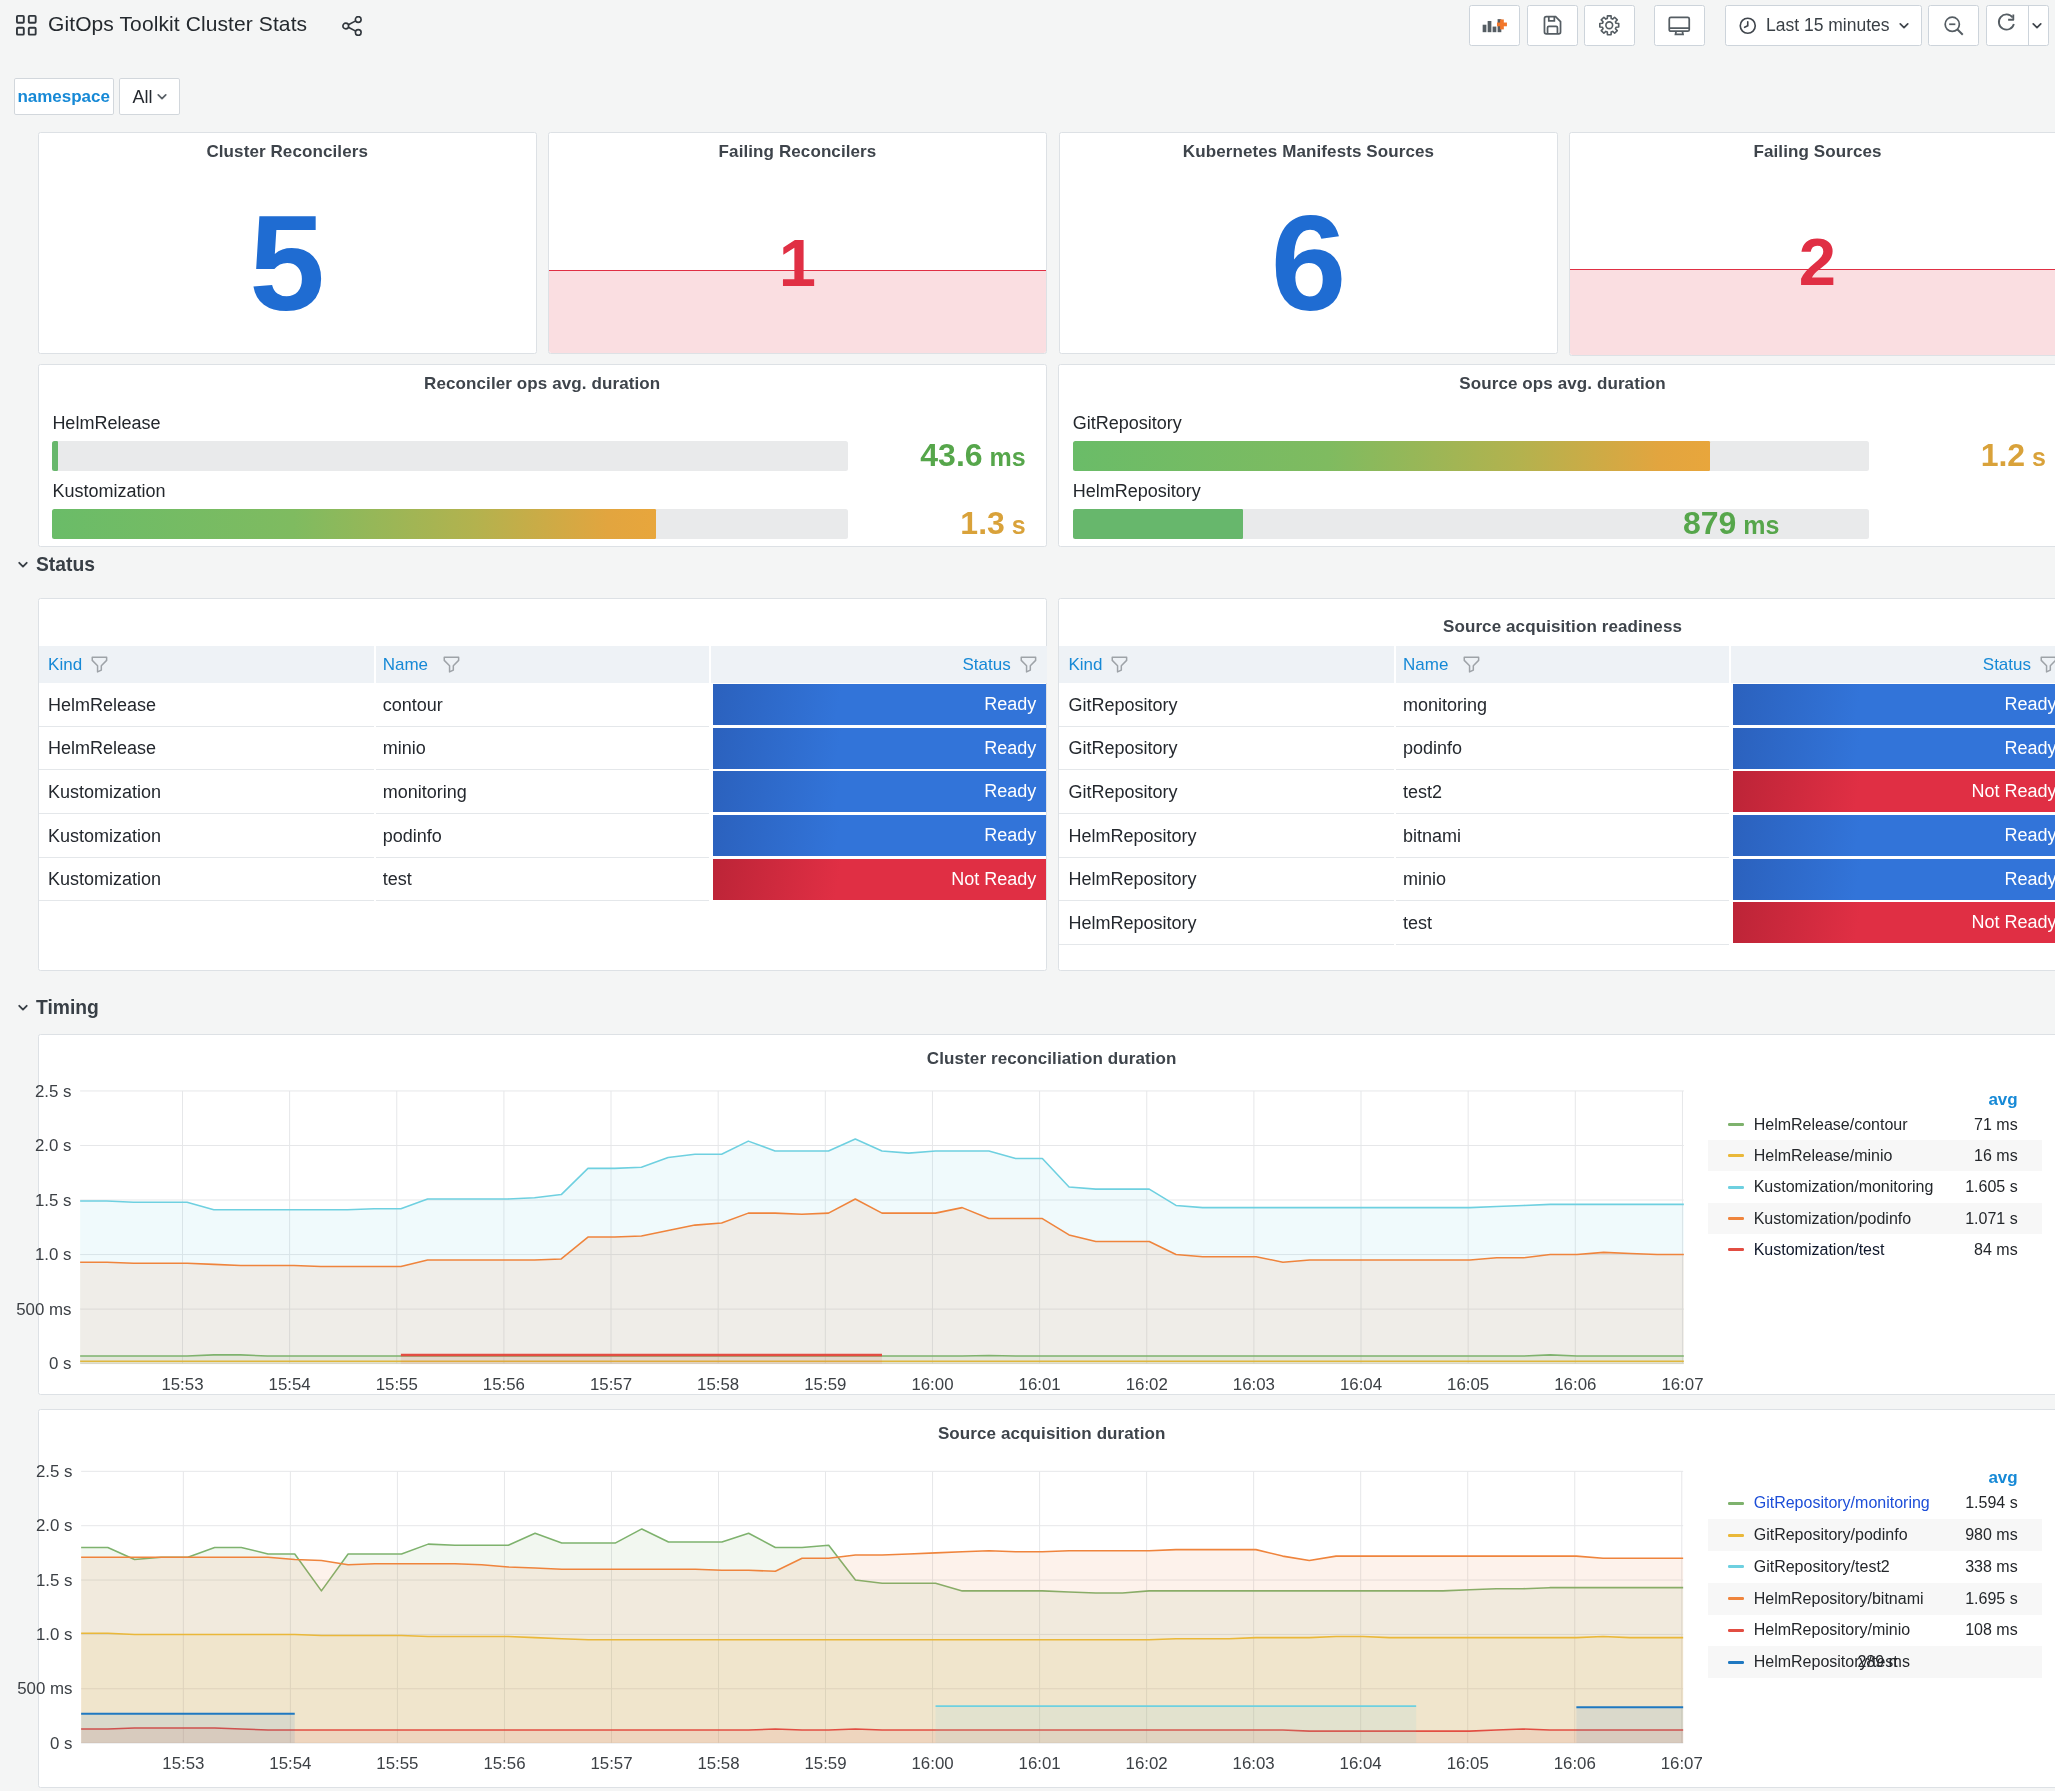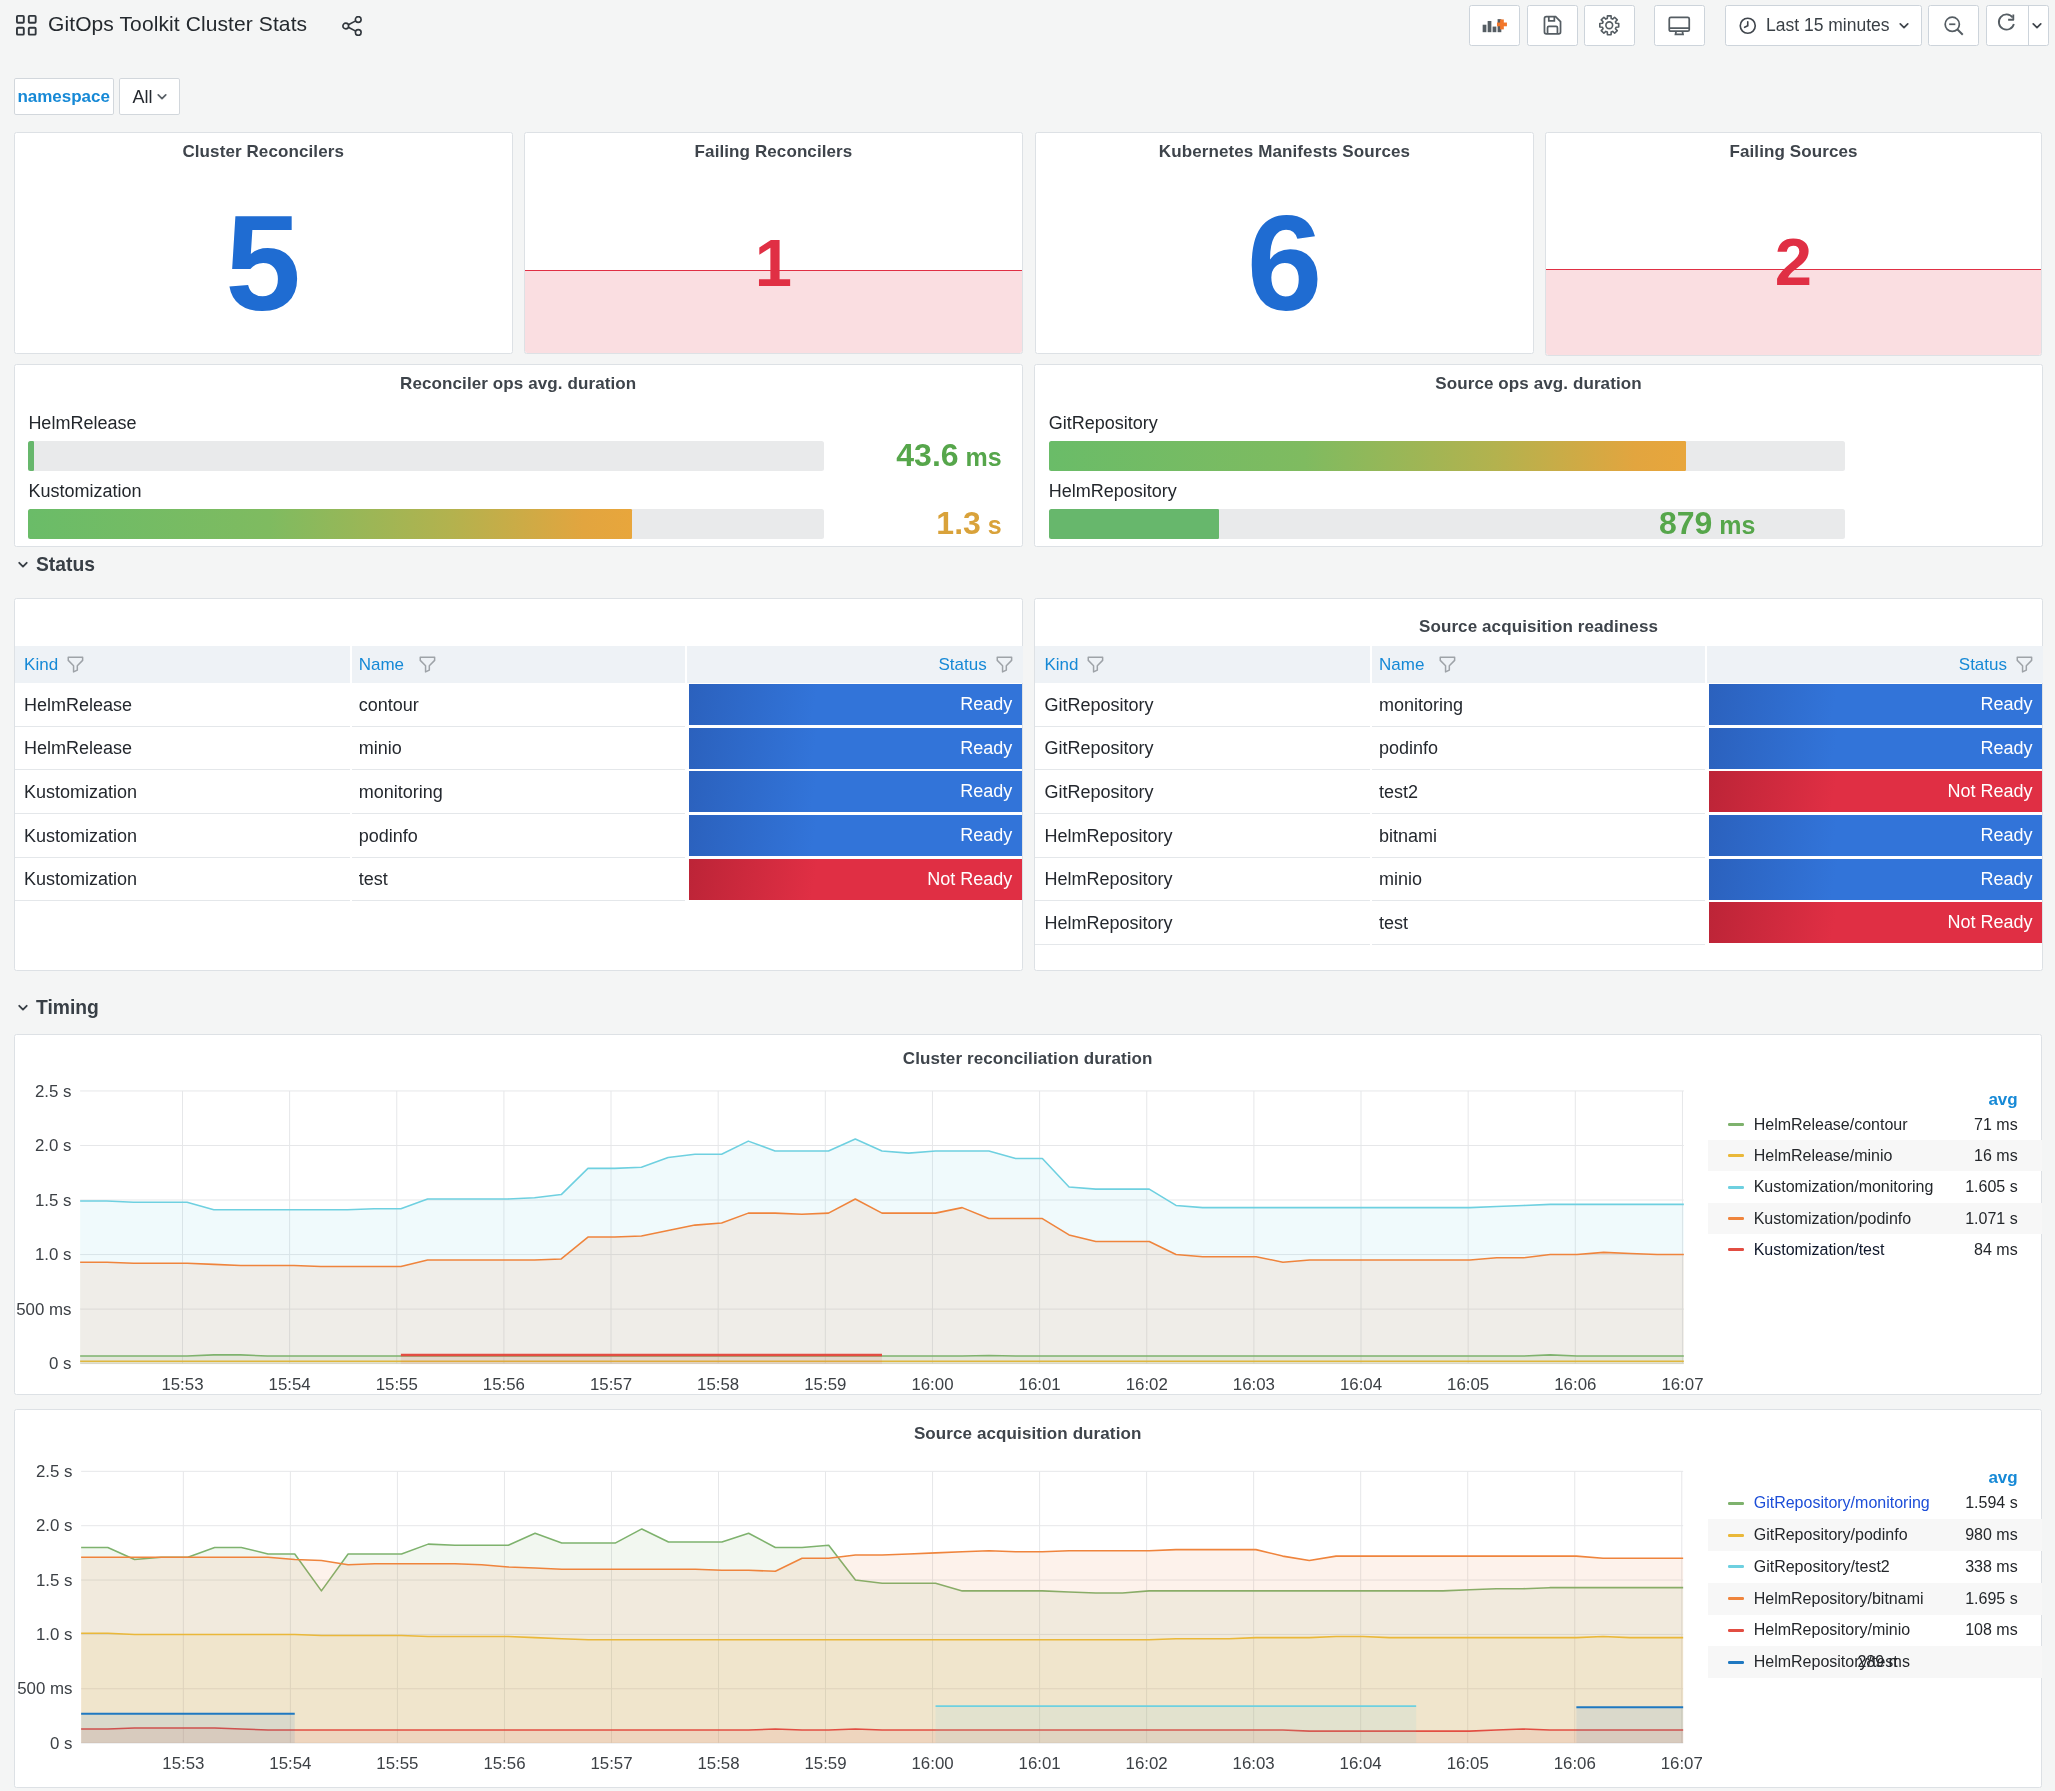--- a/index.html
+++ b/index.html
@@ -1,15 +1,15 @@
 <!DOCTYPE html>
 <html style="font-size:10px"><head><meta charset="utf-8"><style>
 * { margin:0; padding:0; box-sizing:border-box; }
 html,body { width:2056px; height:1791px; background:#f4f5f5; font-family:"Liberation Sans",sans-serif; overflow:hidden; position:relative; }
-.panel { position:absolute; background:#fff; border:0.9px solid #dde1e5; border-radius:2.5px; }
+.panel { position:absolute; background:#fff; border:0.9px solid #dde1e5; border-radius:2.5px;margin-left:24px; }
 .ptitle { position:absolute; left:0; right:0; text-align:center; font-size:17px; font-weight:bold; color:#3e444b; letter-spacing:0.1px; }
 .btn { position:absolute; background:#fff; border:1px solid #cdd4db; border-radius:2.5px; height:41px; top:5px; }
 .rowhead { position:absolute; font-size:19.3px; font-weight:bold; color:#383f46; }
 </style></head><body>
 <svg style="position:absolute;left:16px;top:15px" width="20.6" height="20.6" viewBox="0 0 33 33">
     <rect x="1.5" y="1.5" width="11" height="11" rx="1.5" fill="none" stroke="#30363c" stroke-width="3"></rect>
     <rect x="1.5" y="20.5" width="11" height="11" rx="1.5" fill="none" stroke="#30363c" stroke-width="3"></rect>
     <rect x="20.5" y="1.5" width="11" height="11" rx="1.5" fill="none" stroke="#30363c" stroke-width="3"></rect>
     <rect x="20.5" y="20.5" width="11" height="11" rx="1.5" fill="none" stroke="#30363c" stroke-width="3"></rect>
   </svg>
@@ -105,20 +105,21 @@
     <div style="position:absolute;left:13.7px;top:116px;font-size:18px;color:#23272c">Kustomization</div>
     <div style="position:absolute;left:13.7px;top:144px;width:796px;height:30px;background:#e9eaeb;border-radius:2.5px"></div>
     <div style="position:absolute;left:13.7px;top:144px;width:604px;height:30px;background:linear-gradient(to right,#6abc68,#7fbb60 40%,#b3b24e 70%,#e2a53f 92%,#e8a63c);border-radius:2.5px 1.2px 1.2px 2.5px"></div>
     <div style="position:absolute;left:624px;top:137px;width:363px;height:42px;line-height:42px;text-align:right;color:#d9a23a;font-size:32px;font-weight:bold">1.3<span style="font-size:25px"> s</span></div>
   </div>
 <div class="panel" style="left:1034px;top:364px;width:1009px;height:183px">
     <div class="ptitle" style="top:8.7px">Source ops avg. duration</div>
     <div style="position:absolute;left:13.7px;top:48px;font-size:18px;color:#23272c">GitRepository</div>
     <div style="position:absolute;left:13.7px;top:76px;width:796px;height:30px;background:#e9eaeb;border-radius:2.5px"></div>
     <div style="position:absolute;left:13.7px;top:76px;width:637px;height:30px;background:linear-gradient(to right,#6abc68,#7fbb60 40%,#b3b24e 70%,#e2a53f 92%,#e8a63c);border-radius:2.5px 1.2px 1.2px 2.5px"></div>
+    <div style="position:absolute;left:624px;top:69px;width:363px;height:42px;line-height:42px;text-align:right;color:#d9a23a;font-size:32px;font-weight:bold">1.2<span style="font-size:25px"> s</span></div>
     <div style="position:absolute;left:13.7px;top:116px;font-size:18px;color:#23272c">HelmRepository</div>
     <div style="position:absolute;left:13.7px;top:144px;width:796px;height:30px;background:#e9eaeb;border-radius:2.5px"></div>
     <div style="position:absolute;left:13.7px;top:144px;width:170px;height:30px;background:#67b76c;border-radius:2.5px 1.2px 1.2px 2.5px"></div>
     <div style="position:absolute;left:624px;top:137px;width:363px;height:42px;line-height:42px;text-align:left;color:#56a64b;font-size:32px;font-weight:bold">879<span style="font-size:25px"> ms</span></div>
   </div>
 <svg style="position:absolute;left:17.5px;top:561px" width="11.2" height="8.7" viewBox="0 0 18 14">
     <path d="M2 3 L8 9 L14 3" fill="none" stroke="#383f46" stroke-width="3" stroke-linecap="round" stroke-linejoin="round"></path>
   </svg>
 <div class="rowhead" style="left:36px;top:554px">Status</div>
 <div class="panel" style="left:13.7px;top:598px;width:1009px;height:373px">

